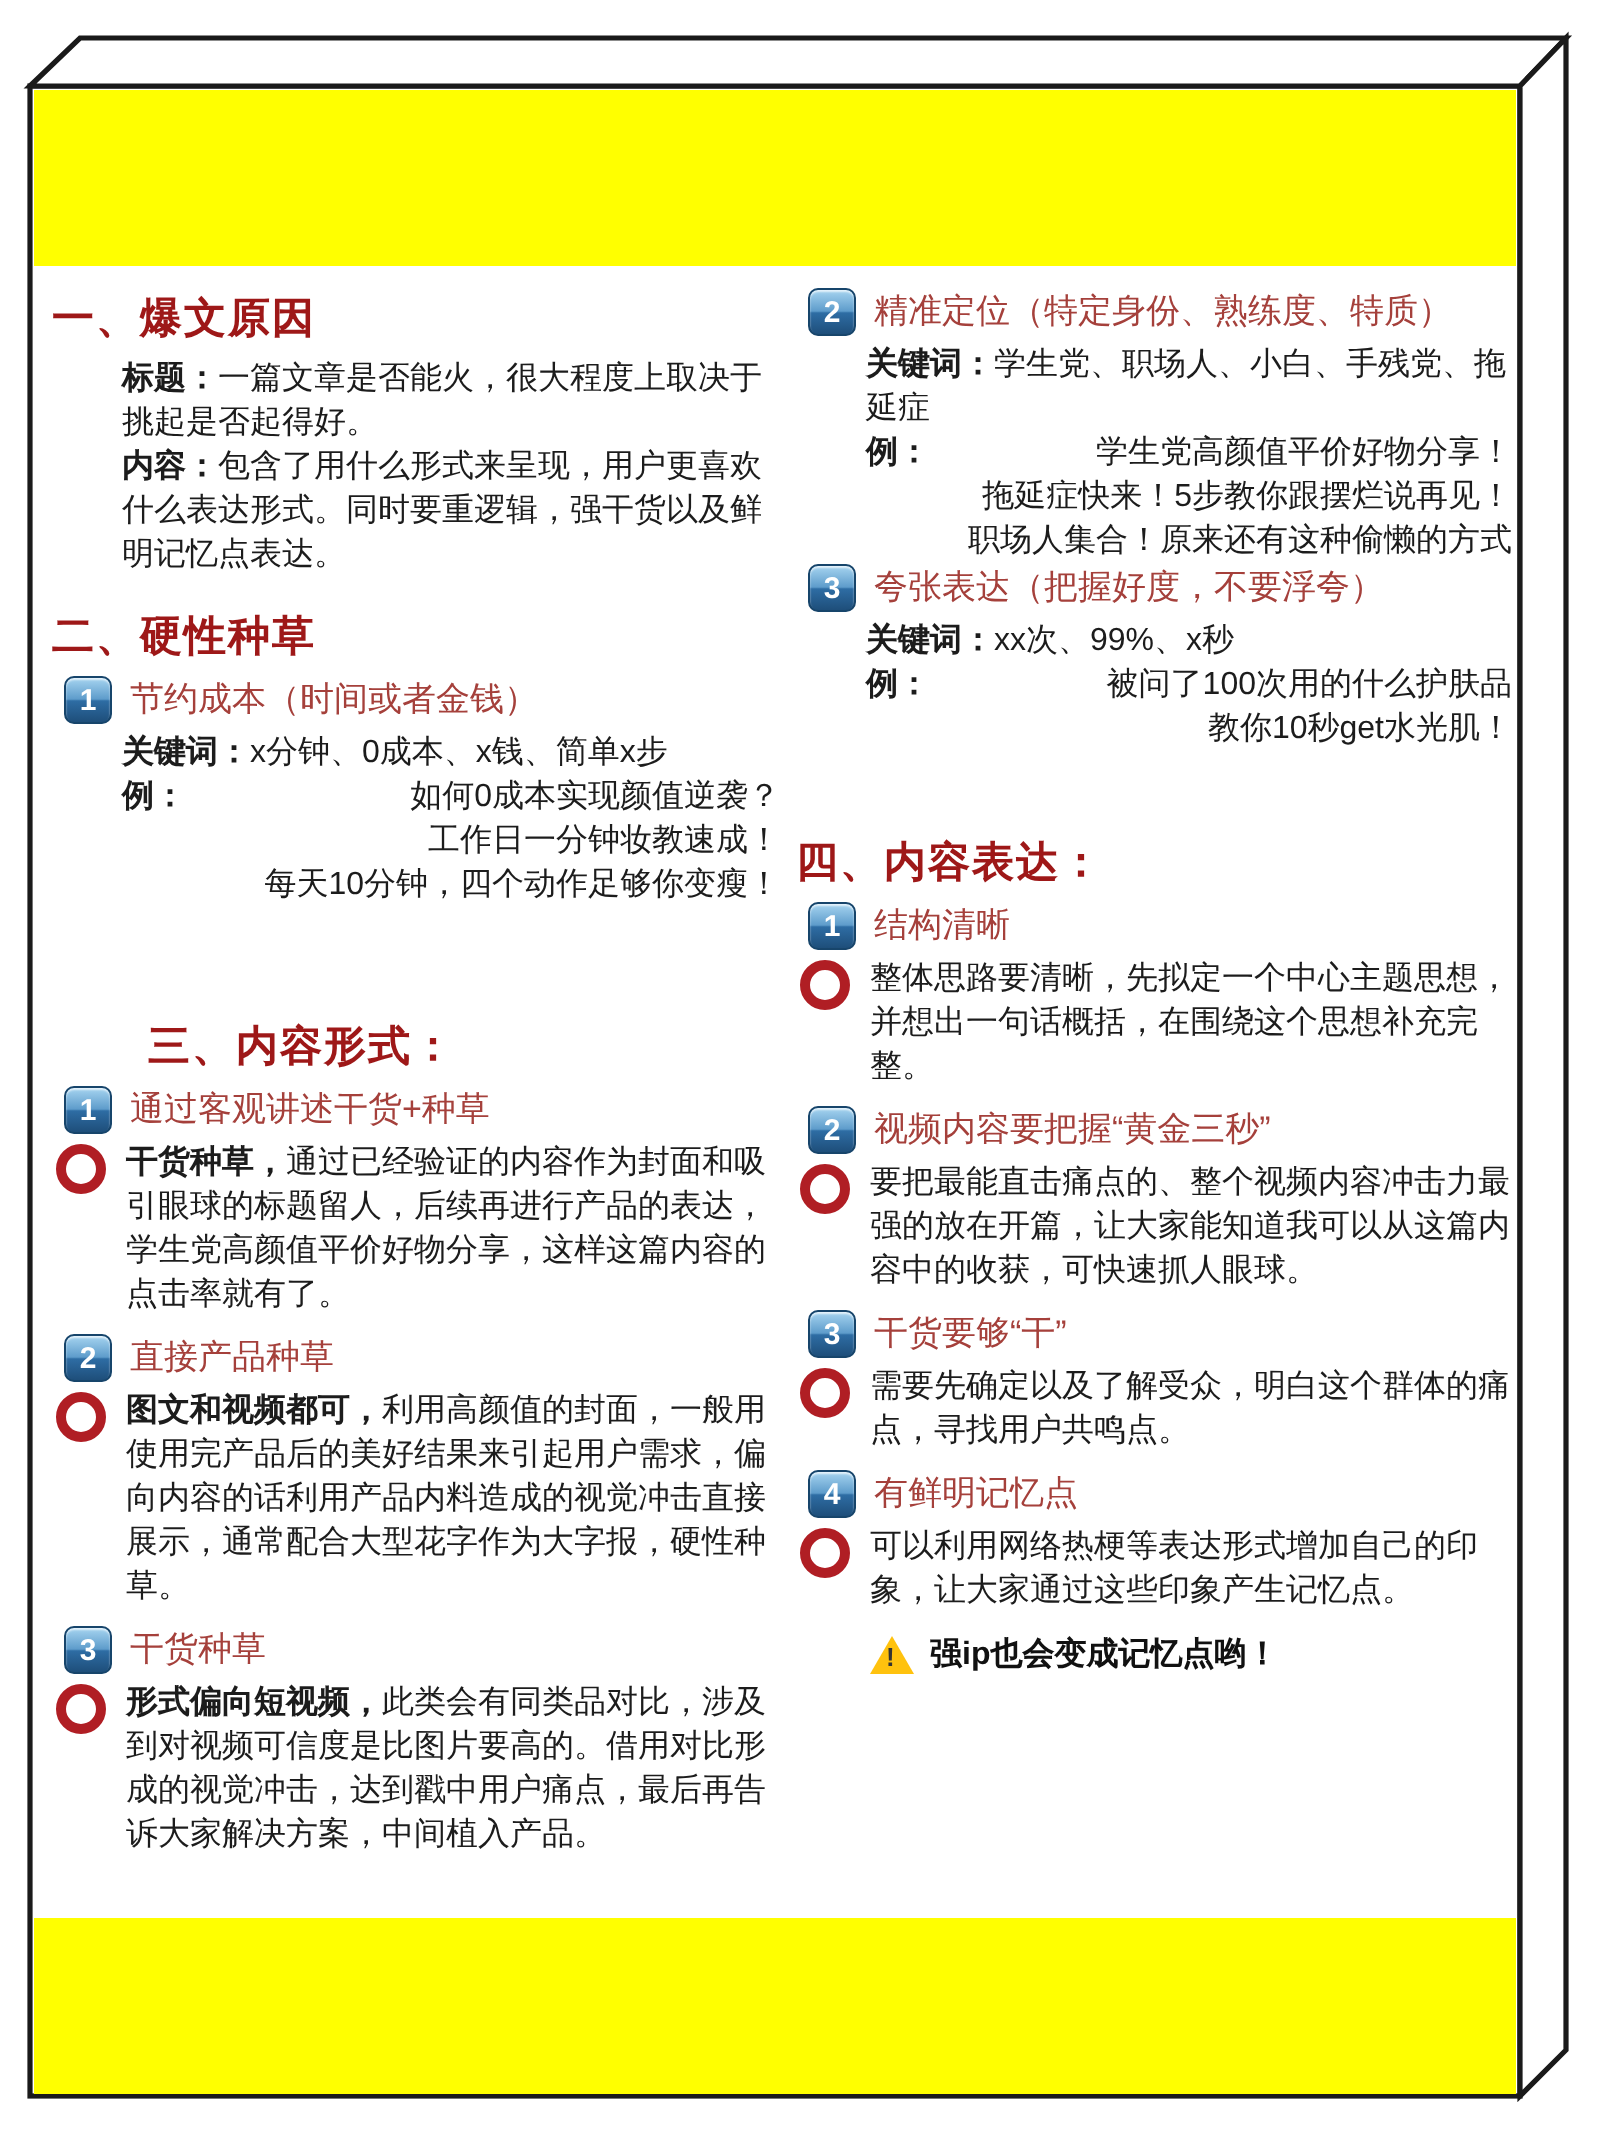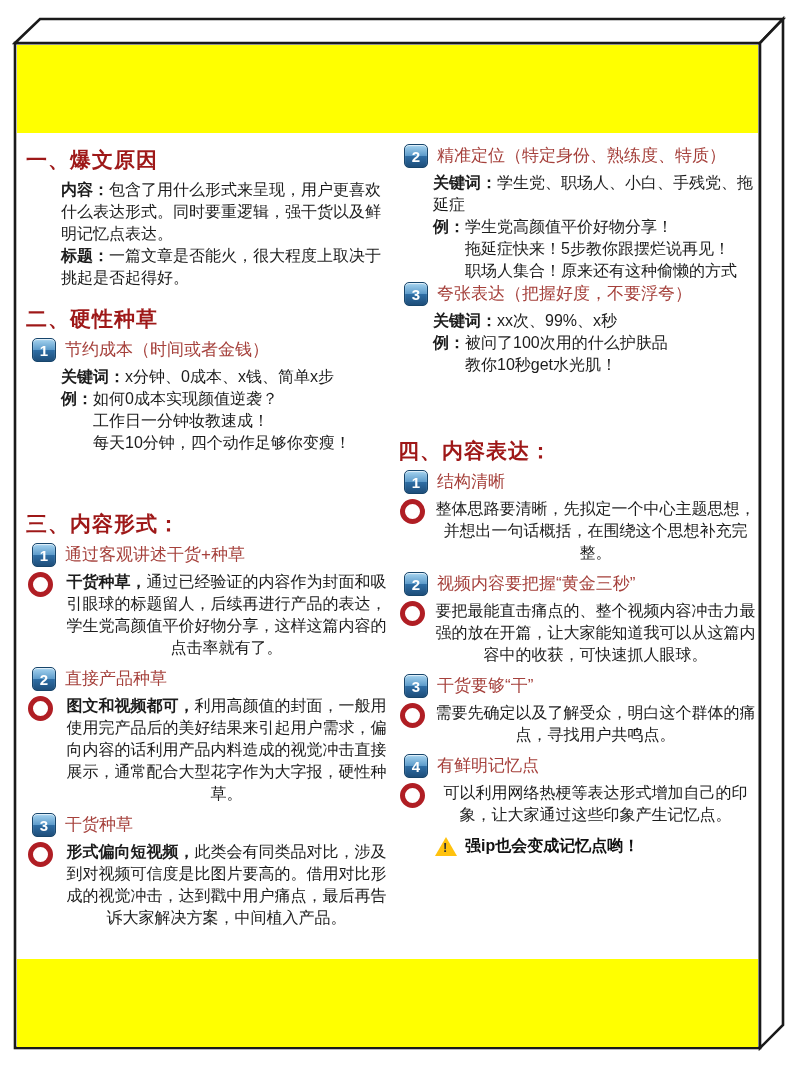--- a/index.html
+++ b/index.html
@@ -15,49 +15,49 @@
   .band-bottom{top:959px;}
   .col{position:absolute;}
   .col-left{left:26px;top:146px;width:364px;}
   .col-right{left:398px;top:144px;width:358px;}
 
   .sec-heading{
     font-size:21px;font-weight:bold;color:#9E1818;
     margin:0 0 6px 0;letter-spacing:1px;line-height:27px;
   }
   .mt-sec2{margin-top:16px;}
-  .mt-sec3{margin-top:56px;}
-  .mt-sec4{margin-top:61px;}
+  .mt-sec3{margin-top:56px;margin-left:48px;}
+  .mt-sec4{margin-top:42px;}
   .mt-item3r{margin-top:64px;}
 
   .para{font-size:16px;line-height:22px;margin:0 0 0 35px;}
   .b{font-weight:bold;}
 
   .badge-row{display:flex;align-items:center;gap:9px;margin:0 0 4px 6px;}
   .badge{
     flex:none;width:22px;height:22px;border-radius:5px;
     background:linear-gradient(180deg,#A6D4F0 0%,#5E9CCB 48%,#2E6DA4 52%,#1E4E7A 100%);
     border:1px solid #17456B;
     box-shadow:inset 0 1px 1px rgba(255,255,255,.7);
     color:#fff;font-size:15px;font-weight:bold;
     display:flex;align-items:center;justify-content:center;
   }
   .badge-title{font-size:17px;font-weight:normal;color:#A5403B;line-height:22px;}
 
   .kw{margin-left:35px;}
   .ex-row{display:flex;margin-left:35px;font-size:16px;line-height:22px;}
   .ex-label{flex:none;font-weight:bold;}
-  .ex-lines{flex:1;}
+  .ex-lines{flex:1;text-align:right;}
 
   .bullet{display:flex;gap:10px;margin:4px 0 8px 2px;}
   .ring{
     flex:none;width:15px;height:15px;border-radius:50%;
     border:5px solid #B01E24;margin-top:1px;background:transparent;
   }
-  .bullet-text{font-size:16px;line-height:22px;text-align:center;}
+  .bullet-text{font-size:16px;line-height:22px;}
 
   .warning-row{display:flex;align-items:center;gap:8px;margin:10px 0 0 37px;}
   .warn-icon{position:relative;flex:none;width:0;height:0;
     border-left:11px solid transparent;border-right:11px solid transparent;
     border-bottom:19px solid #FFC20E;}
   .warn-mark{position:absolute;left:-3px;top:3px;font-size:13px;font-weight:bold;color:#333;}
   .warning-text{font-size:16px;font-weight:bold;color:#111;}
 </style>
 </head>
 <body>
@@ -70,24 +70,24 @@
     <path d="M760,43 L783,19 L783,1025 L760,1048 Z" fill="#ffffff" stroke="#1a1a1a" stroke-width="2.6"></path>
   </svg>
 
   <div class="band band-top"></div>
   <div class="band band-bottom"></div>
 
   <div class="col col-left">
 
     <h2 class="sec-heading">一、爆文原因</h2>
     <div class="para">
+      <span class="b">标题：</span><span>一篇文章是否能火，很大程度上取决于挑起是否起得好。</span>
+    </div>
+    <div class="para">
       <span class="b">内容：</span><span>包含了用什么形式来呈现，用户更喜欢什么表达形式。同时要重逻辑，强干货以及鲜明记忆点表达。</span>
-    </div>
-    <div class="para">
-      <span class="b">标题：</span><span>一篇文章是否能火，很大程度上取决于挑起是否起得好。</span>
     </div>
 
     <h2 class="sec-heading mt-sec2">二、硬性种草</h2>
     <div class="badge-row">
       <span class="badge">1</span>
       <span class="badge-title">节约成本（时间或者金钱）</span>
     </div>
     <div class="para kw">
       <span class="b">关键词：</span><span>x分钟、0成本、x钱、简单x步</span>
     </div>

